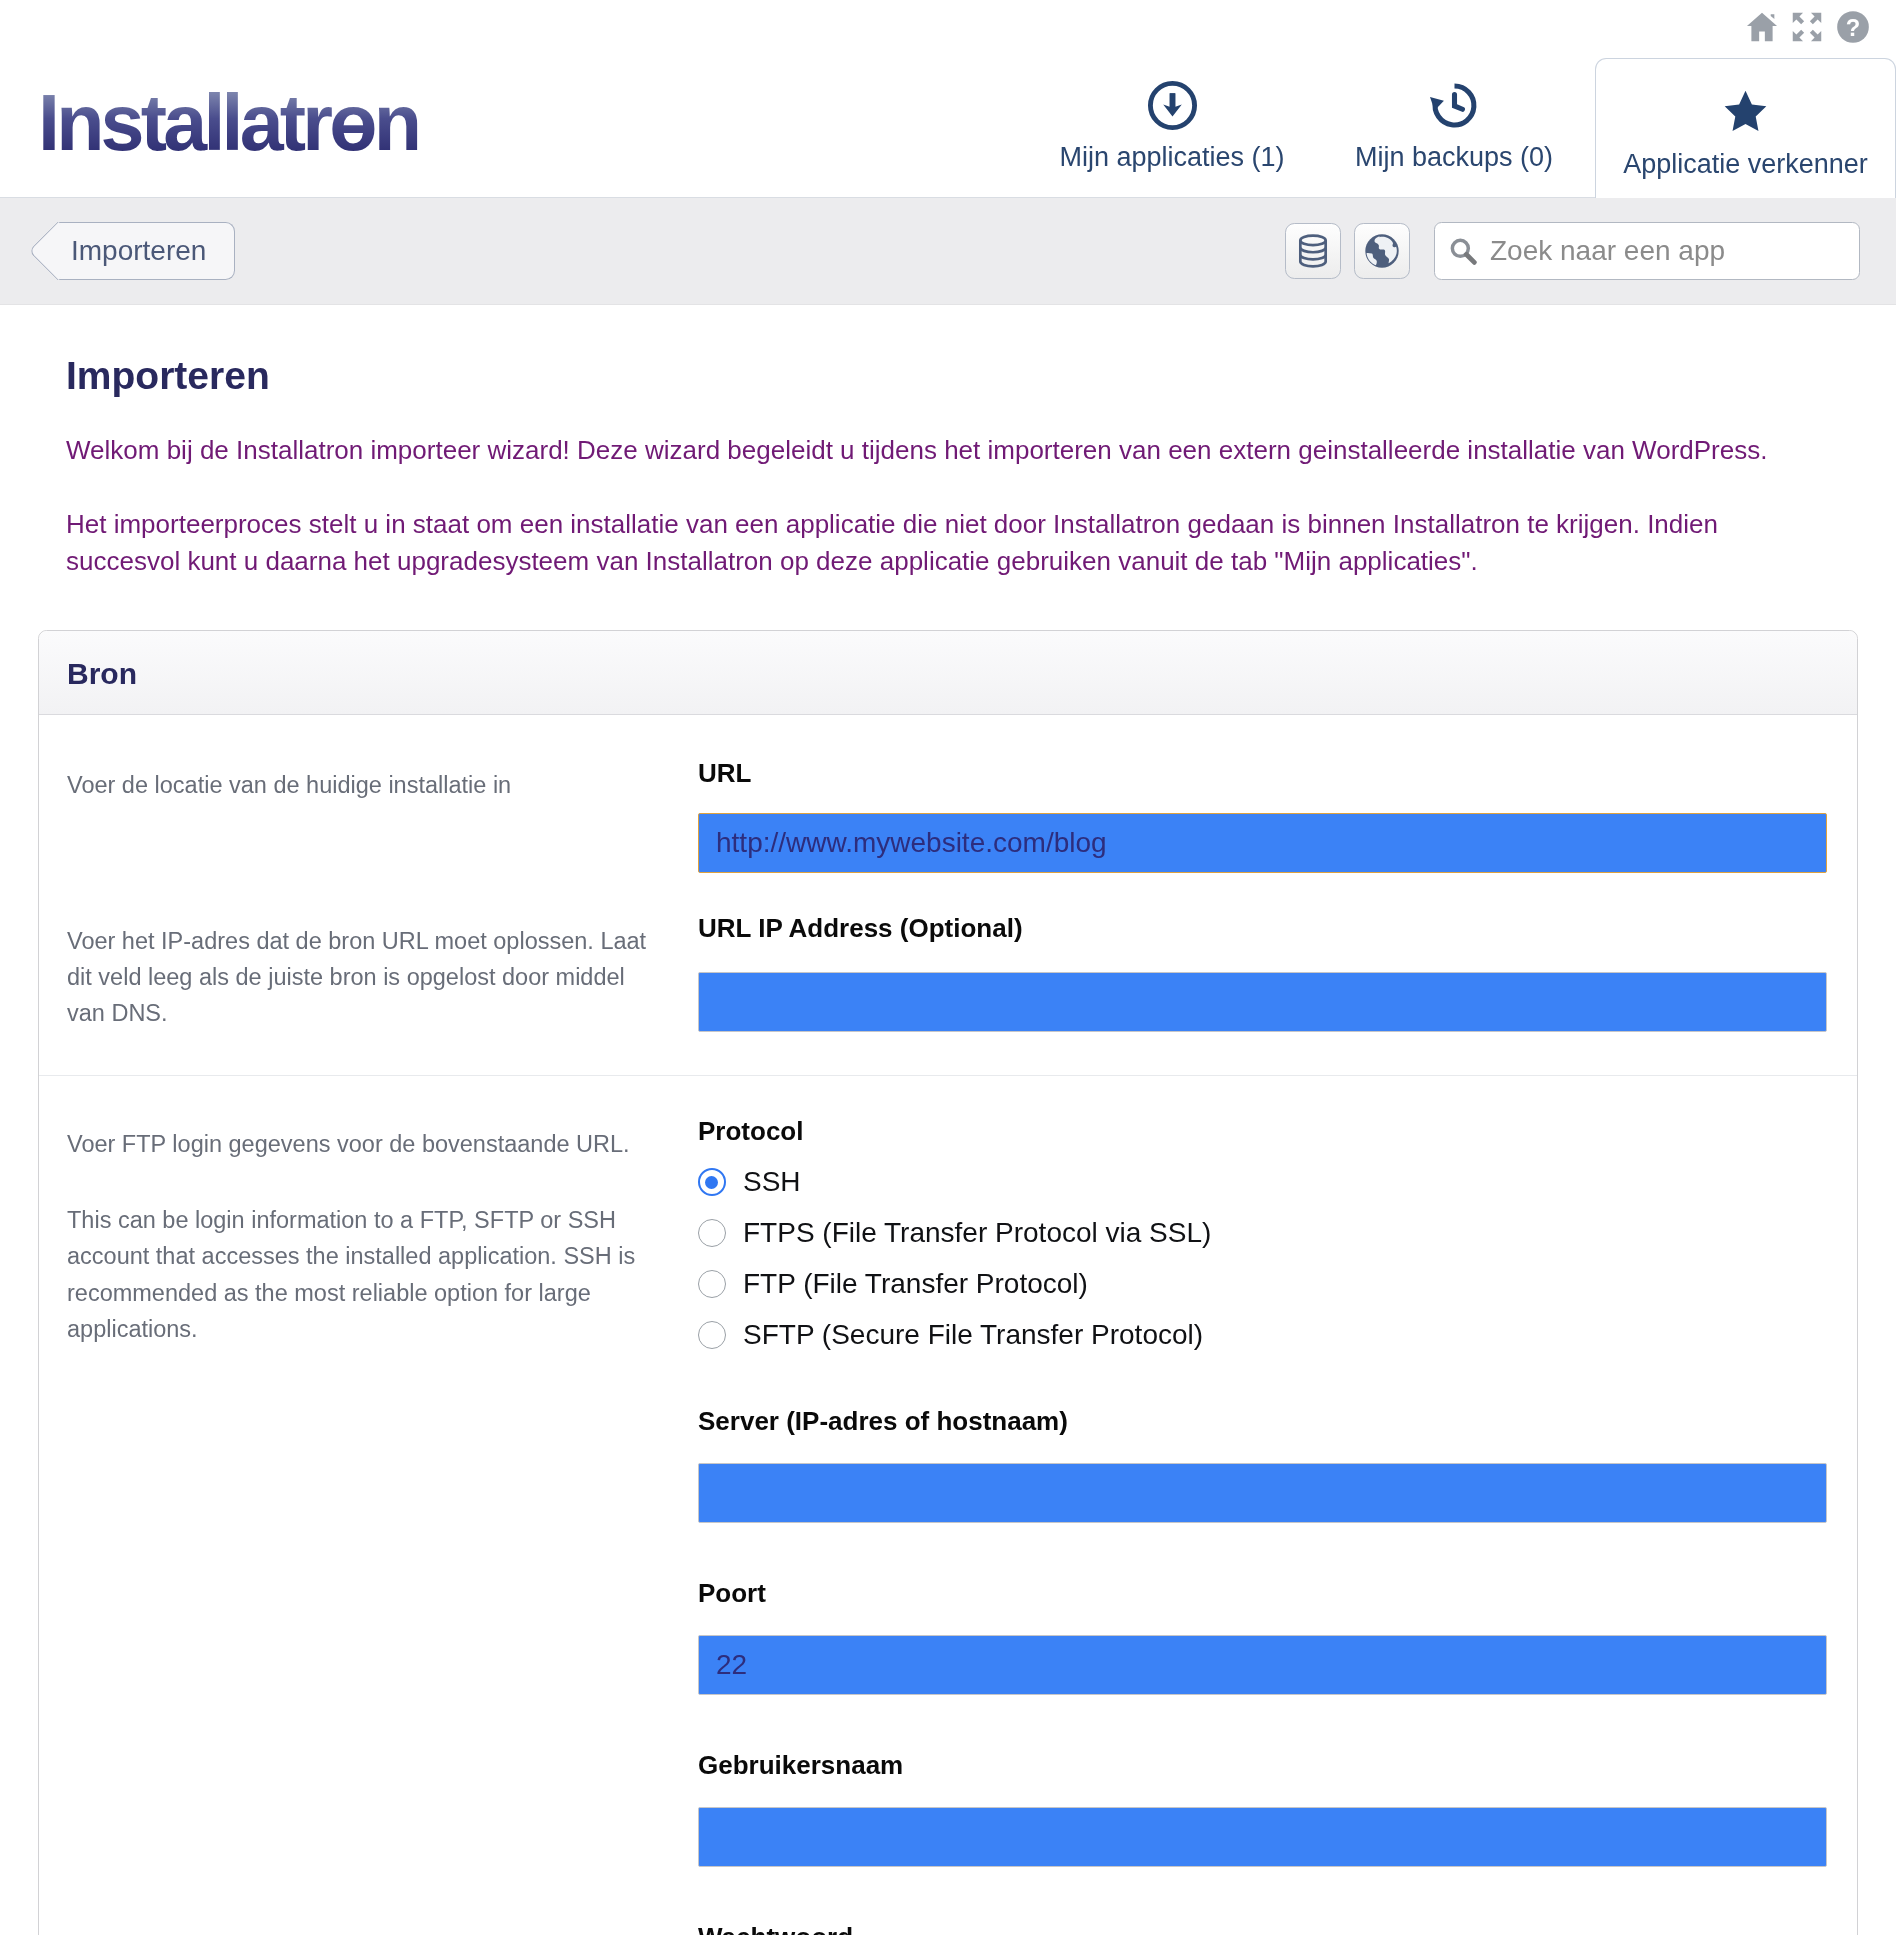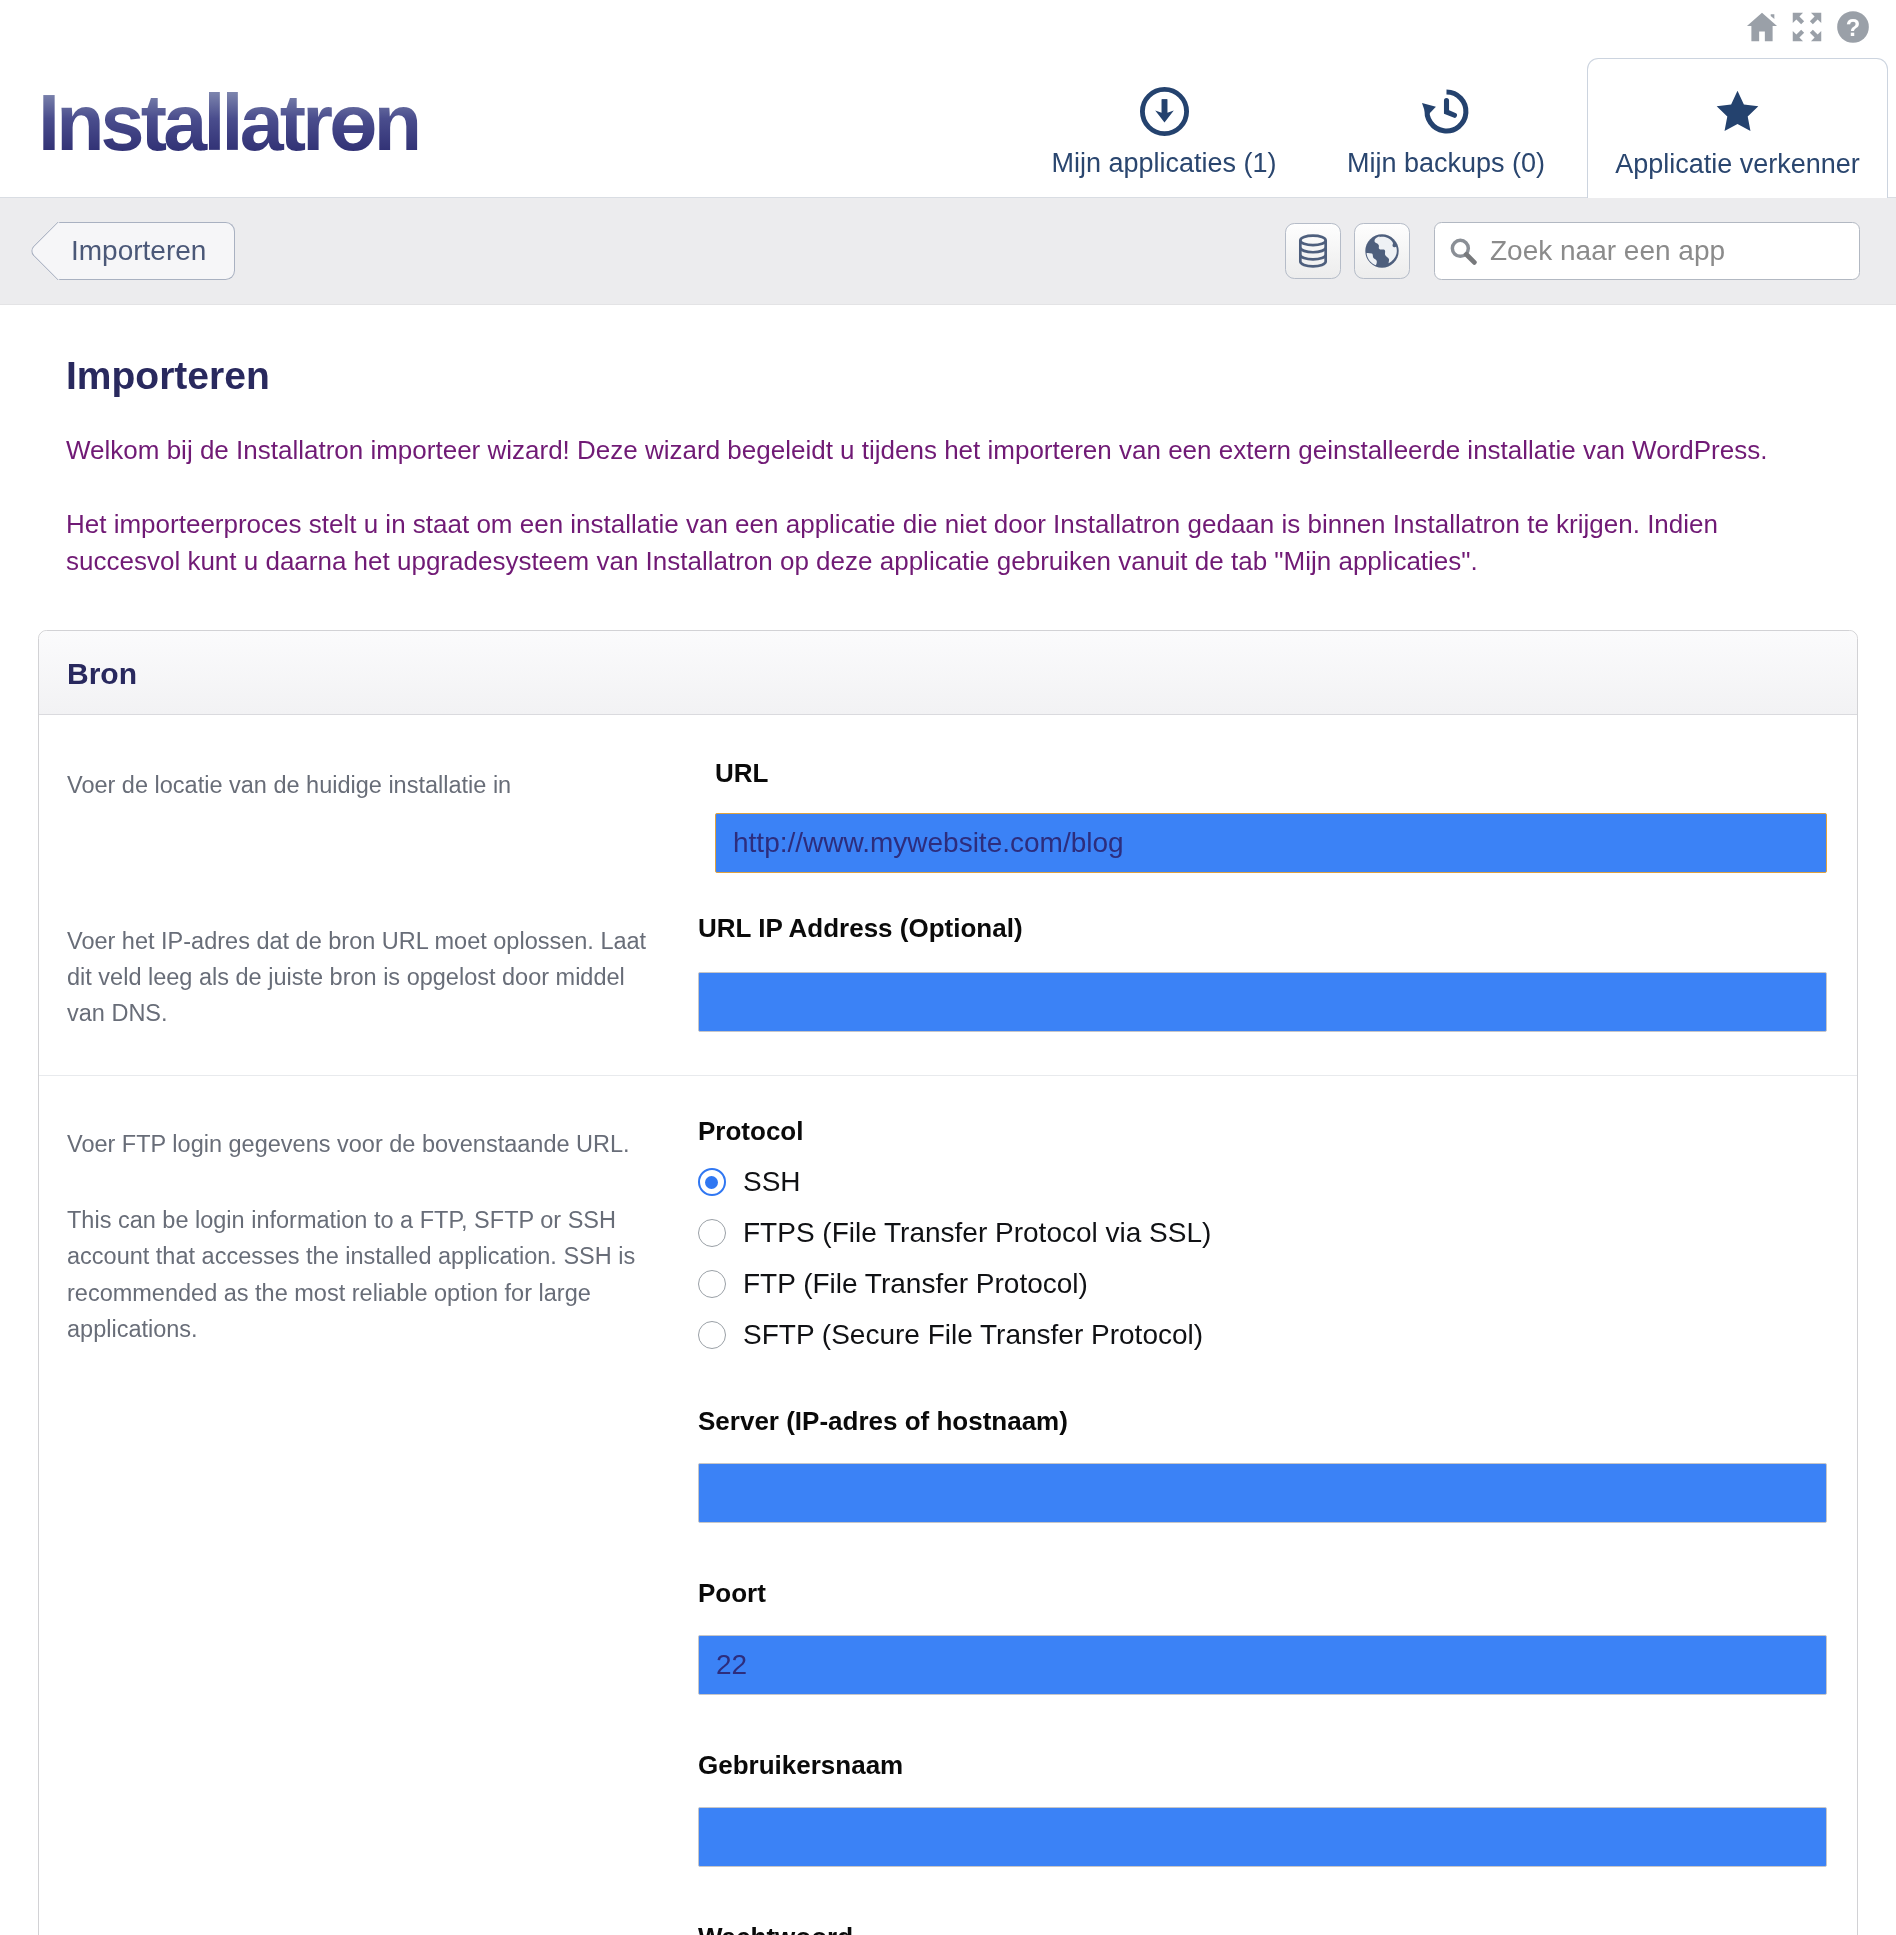--- a/index.html
+++ b/index.html
@@ -11,21 +11,21 @@
   
   .window-icons { position:absolute; top:7.5px; right:24.5px; display:flex; gap:7.5px; z-index:5; }
   .window-icons .wicon { width:38px; height:38px; cursor:pointer; }
 
   
   header { position:relative; height:198px; border-bottom:0.9px solid #d9dde3; background:#fff; }
   .logo { position:absolute; left:38px; top:83px; font-size:79px; font-weight:bold;
     letter-spacing:-3.8px; line-height:1;
     background:linear-gradient(#8790b4 5%, #4a4d8d 45%, #2f2f73 90%);
     -webkit-background-clip:text; background-clip:text; color:transparent; }
-  .tabs { position:absolute; right:8px; bottom:-0.9px; display:flex; align-items:flex-end; }
+  .tabs { position:absolute; right:0; bottom:-0.9px; display:flex; align-items:flex-start; }
   .tab { width:282px; text-align:center; padding:19px 0 19px 0; cursor:pointer; }
   .tab .tab-icon { height:58px; display:flex; align-items:center; justify-content:center; margin-bottom:7.5px; }
   .tab .tab-label { font-size:27px; color:#2a466f; }
   .tab.active { width:301px; background:#fff; border:0.9px solid #ccd4df; border-bottom:none;
     border-radius:11.3px 11.3px 0 0; padding-top:24.5px; margin-bottom:-0.9px; }
 
   
   .toolbar { position:relative; height:107px; background:#ececee; border-bottom:0.9px solid #e3e3e5;
     display:flex; align-items:center; }
   .back-btn { position:relative; margin-left:58px; height:58px; display:flex; align-items:center;
@@ -63,21 +63,21 @@
   .desc-col { padding:9.4px 38px 0 28px; font-size:23.5px; color:#686d78; line-height:1.55; }
   .field-col {}
   .divider { border-top:0.9px solid #e8eaed; }
 
   .field-label { font-size:26px; font-weight:bold; color:#0a0a0a; }
   .text-input { display:block; width:100%; height:60px; border:1.9px solid #c6c6c8; border-radius:1.9px;
     padding:0 17px; font-size:28px; color:#2d2d7d; background:#3b82f6;
     font-family:"Liberation Sans","DejaVu Sans",sans-serif; outline:none; }
   .text-input.focus-orange { border-color:#dfa23f; }
 
-  .row-a1 { padding-top:43px;gap:17px; }
+  .row-a1 { padding-top:43px; }
   .row-a1 .text-input { margin-top:24.5px; margin-bottom:40px; }
   .row-a2 .text-input { margin-top:28px; margin-bottom:43px; }
   .row-b { padding-top:40px; }
   .desc-p + .desc-p { margin-top:40px; }
 
   .radio-group { }
   .radio-row { display:flex; align-items:center; margin:19px 0; cursor:pointer; }
   .radio { width:28px; height:28px; border:1.9px solid #9aa0a6; border-radius:50%;
     background:#fff; margin-right:17px; flex:none; position:relative; }
   .radio.checked { border:2.8px solid #3077f2; }

